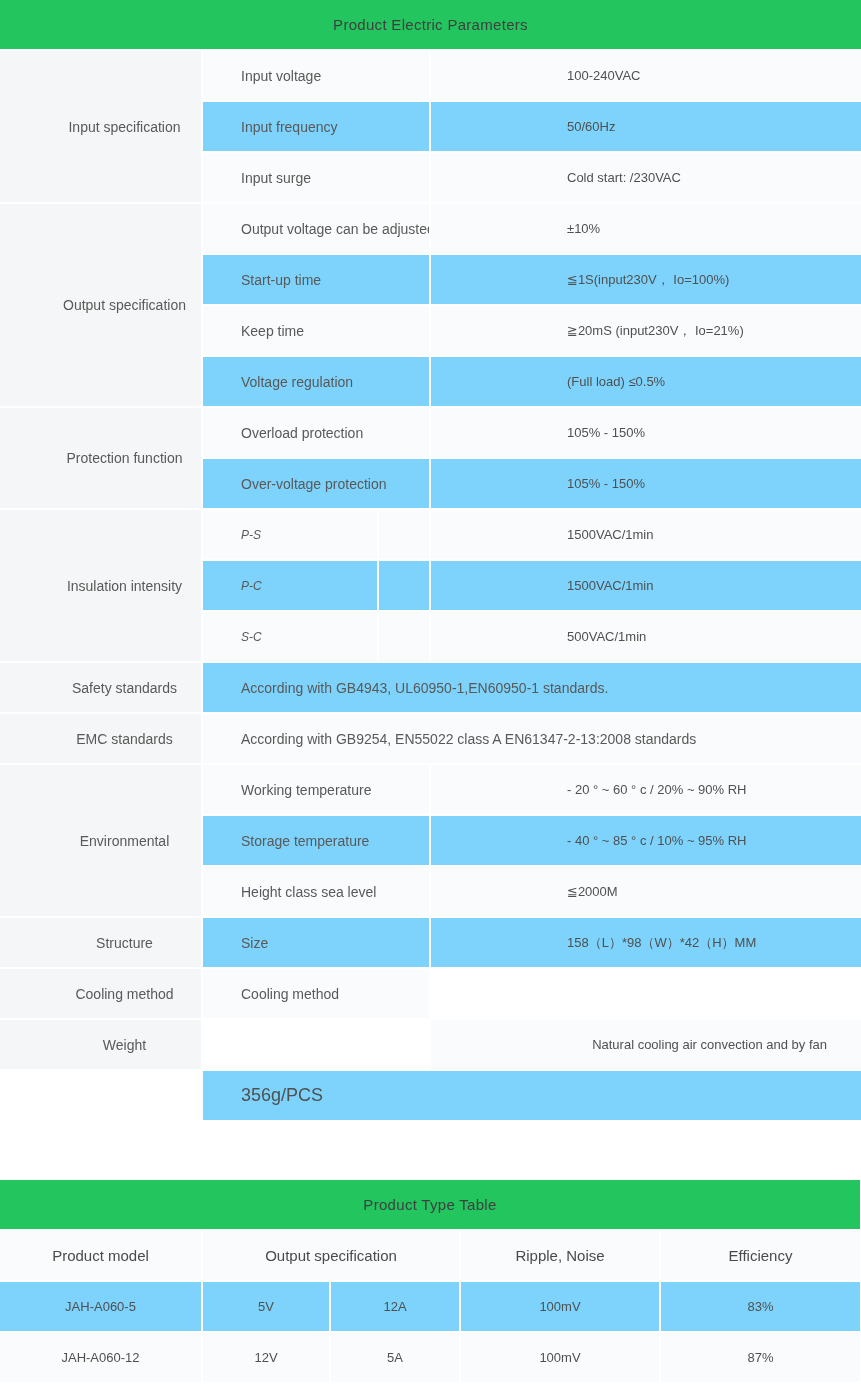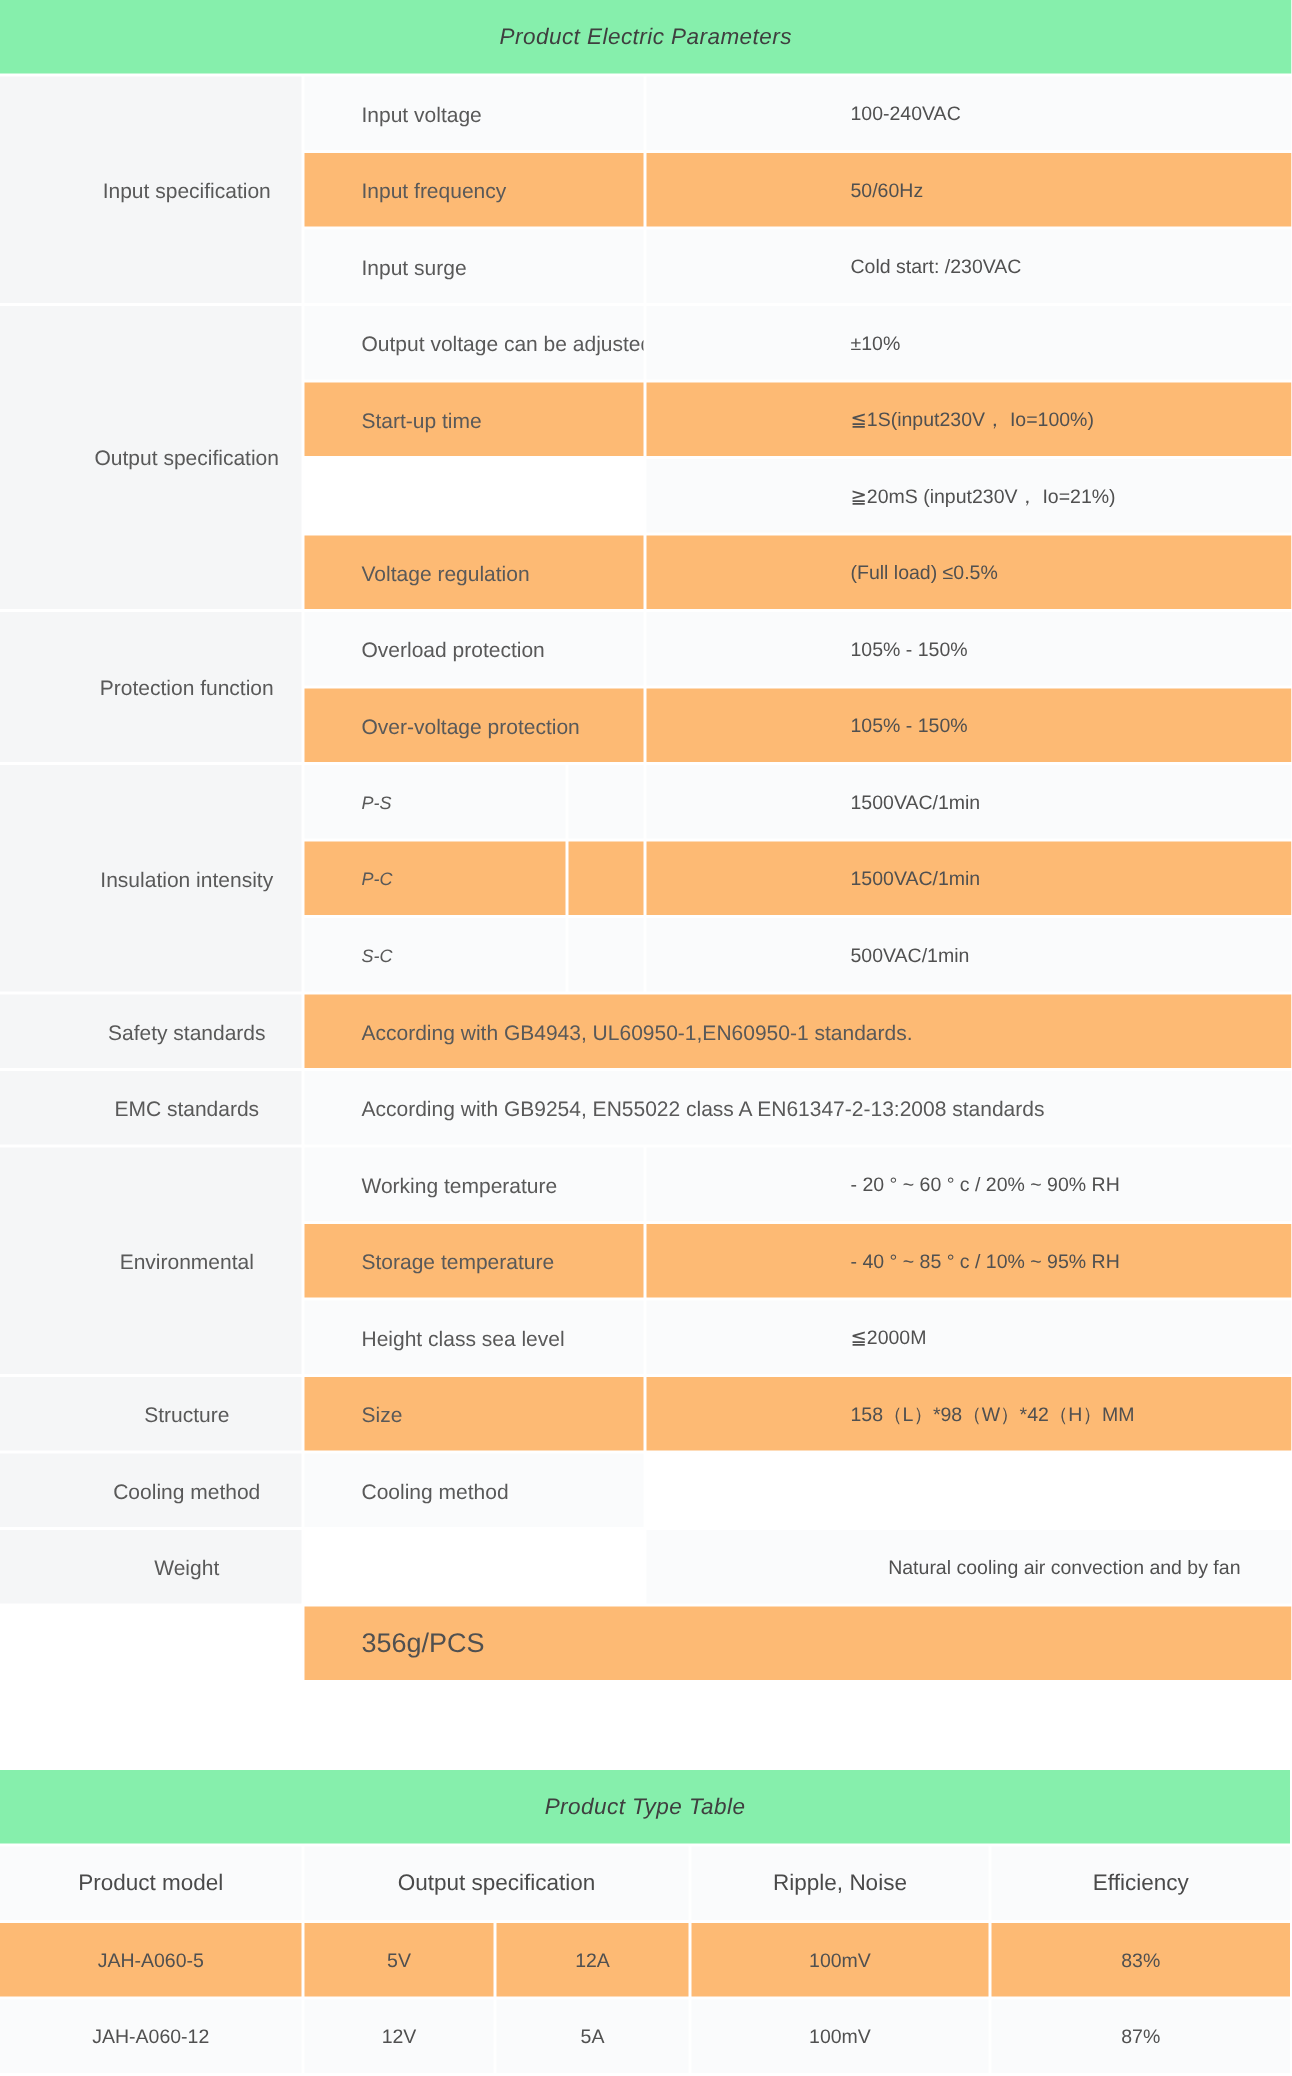--- a/index.html
+++ b/index.html
@@ -25,23 +25,23 @@
     margin-top: 60px;
   }
   .cell {
     display: flex;
     align-items: center;
     overflow: hidden;
     white-space: nowrap;
   }
   
   .L   { background: #fafbfc; }
-  .G   { background: #fdba74; }
+  .G   { background: #7dd3fc; }
   .cat-bg   { background: #f5f6f7; }
-  .title-bg { background: #86efac; font-style: italic; }
+  .title-bg { background: #22c55e; }
 
   .tbl-title {
     grid-column: 1 / -1;
     justify-content: center;
     font-size: 15px;
     font-weight: 500;
     color: #3f3f3f;
     letter-spacing: 0.3px;
   }
   .cat {
@@ -110,20 +110,21 @@
   <div class="cell param G">Input frequency</div>
   <div class="cell val G">50/60Hz</div>
   <div class="cell param L">Input surge</div>
   <div class="cell val L">Cold start: /230VAC</div>
 
   <div class="cell cat cat-bg span4">Output specification</div>
   <div class="cell param L">Output voltage can be adjusted</div>
   <div class="cell val L">±10%</div>
   <div class="cell param G">Start-up time</div>
   <div class="cell val G">≦1S(input230V， Io=100%)</div>
+  <div class="cell param L">Keep time</div>
   <div class="cell val L">≧20mS (input230V， Io=21%)</div>
   <div class="cell param G">Voltage regulation</div>
   <div class="cell val G">(Full load) ≤0.5%</div>
 
   <div class="cell cat cat-bg span2">Protection function</div>
   <div class="cell param L">Overload protection</div>
   <div class="cell val L">105% - 150%</div>
   <div class="cell param G">Over-voltage protection</div>
   <div class="cell val G">105% - 150%</div>
 

